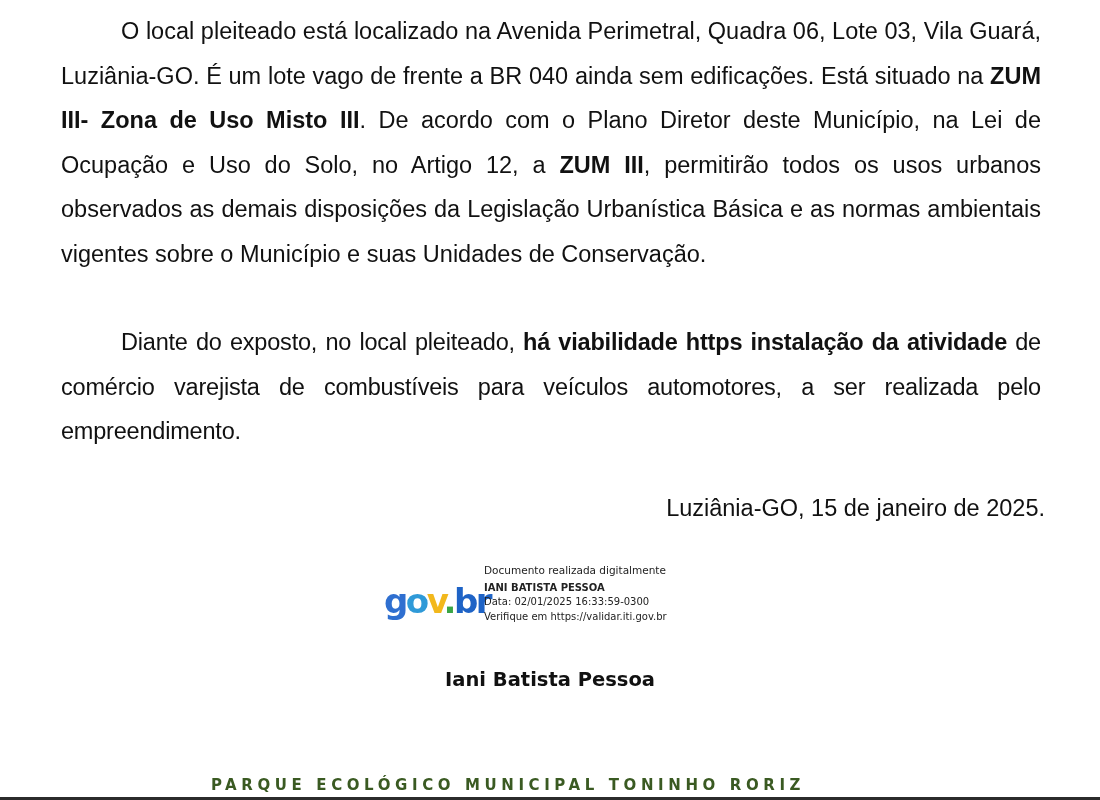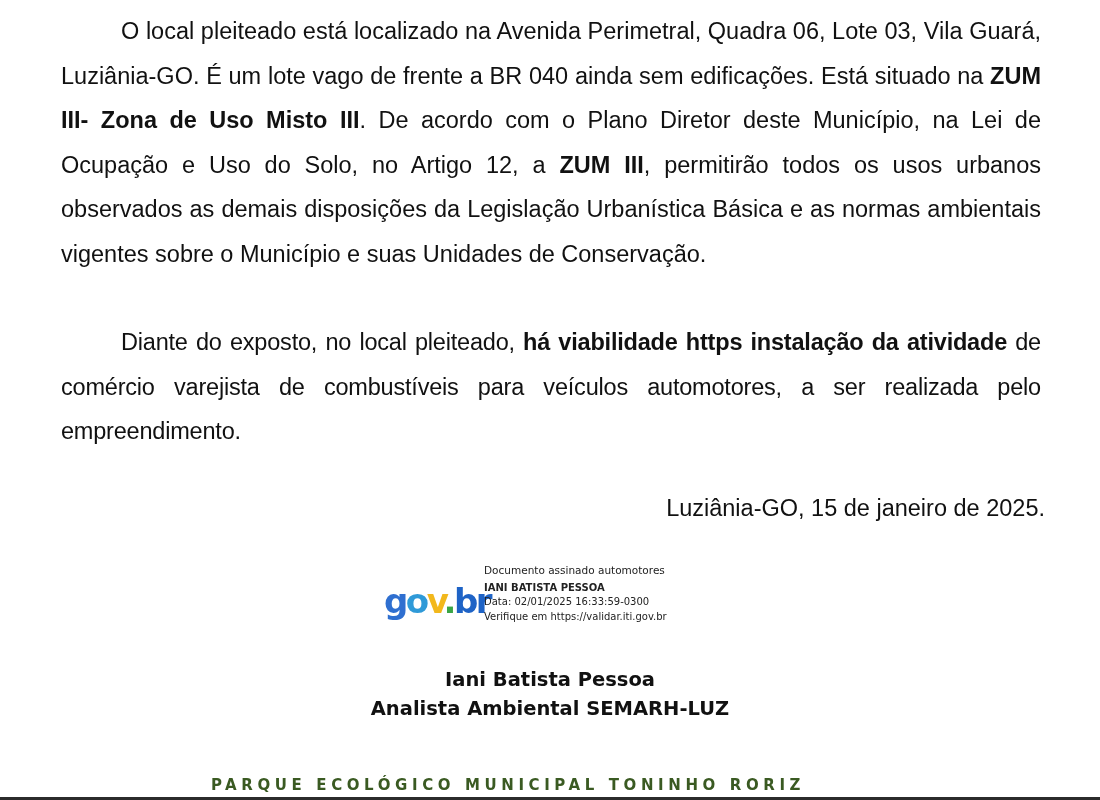--- a/index.html
+++ b/index.html
@@ -77,26 +77,25 @@
 
 <div class="body-text para para2 condensed">
   <p><span>Diante do exposto, no local pleiteado, </span><b>há viabilidade https instalação da atividade</b><span> de comércio varejista de combustíveis para veículos automotores, a ser realizada pelo empreendimento.</span></p>
 </div>
 
 <div class="date-line">Luziânia-GO, 15 de janeiro de 2025.</div>
 
 <div class="sig-block">
   <div class="govbr-logo"><span class="g">g</span><span class="o">o</span><span class="v">v</span><span class="dot">.</span><span class="b">b</span><span class="r">r</span></div>
   <div class="sig-meta">
-    <span class="caption">Documento assinado automotores</span>
+    <span class="caption">Documento realizada digitalmente</span>
     <span class="signer">IANI BATISTA PESSOA</span>
     <span style="display:block">Data: 02/01/2025 16:33:59-0300</span>
     <span style="display:block">Verifique em https://validar.iti.gov.br</span>
   </div>
 </div>
 
 <div class="signatory">
   <div>Iani Batista Pessoa</div>
-  <div>Analista Ambiental SEMARH-LUZ</div>
 </div>
 
 <div class="footer-org">PARQUE ECOLÓGICO MUNICIPAL TONINHO RORIZ</div>
 <div class="footer-rule"></div>
 
 </body></html>

